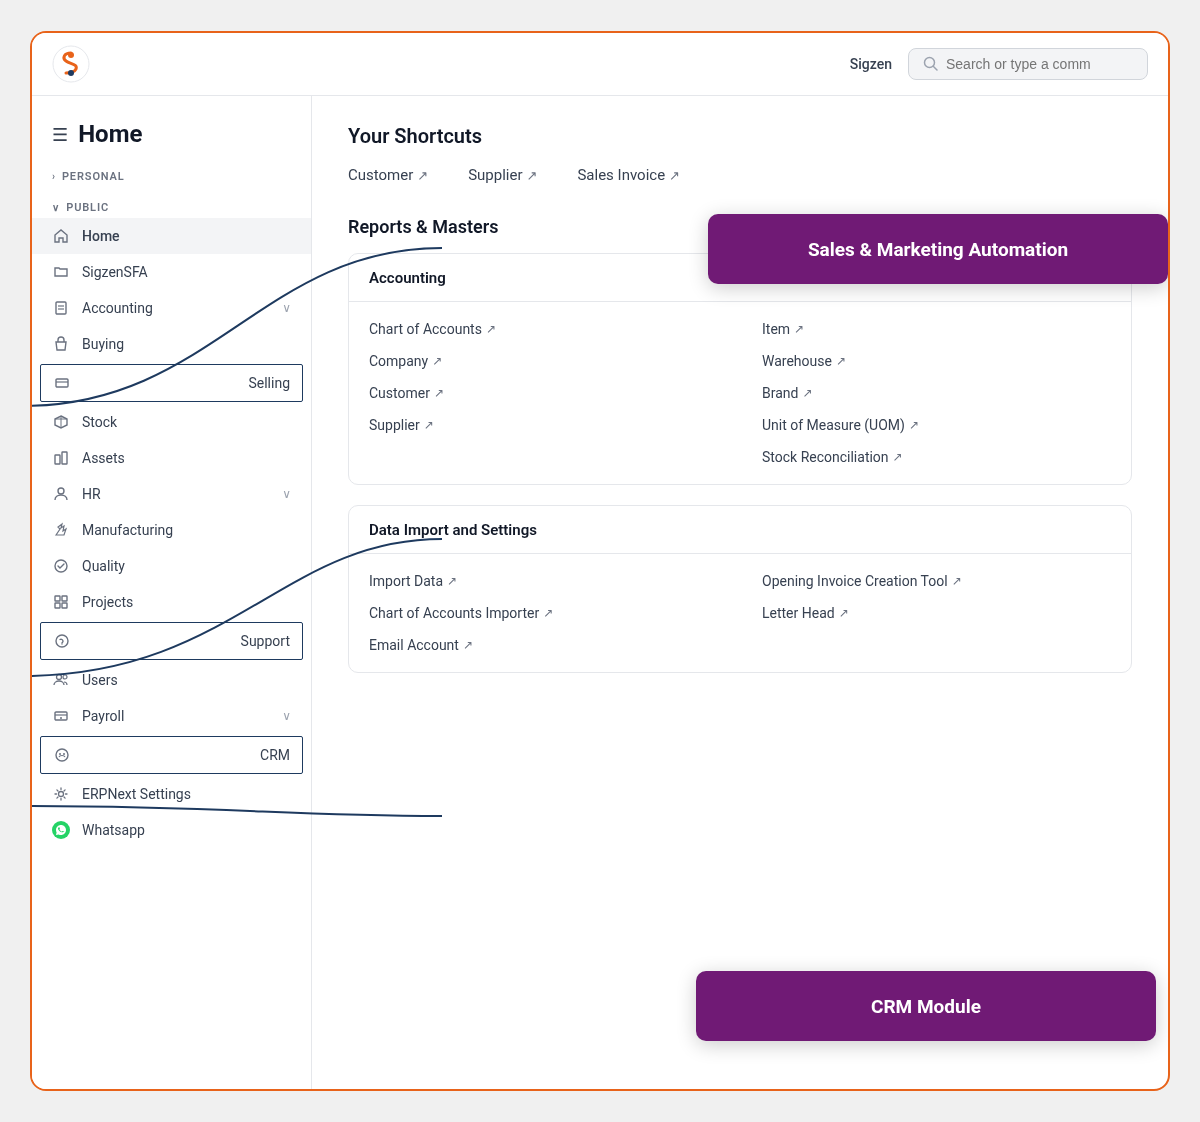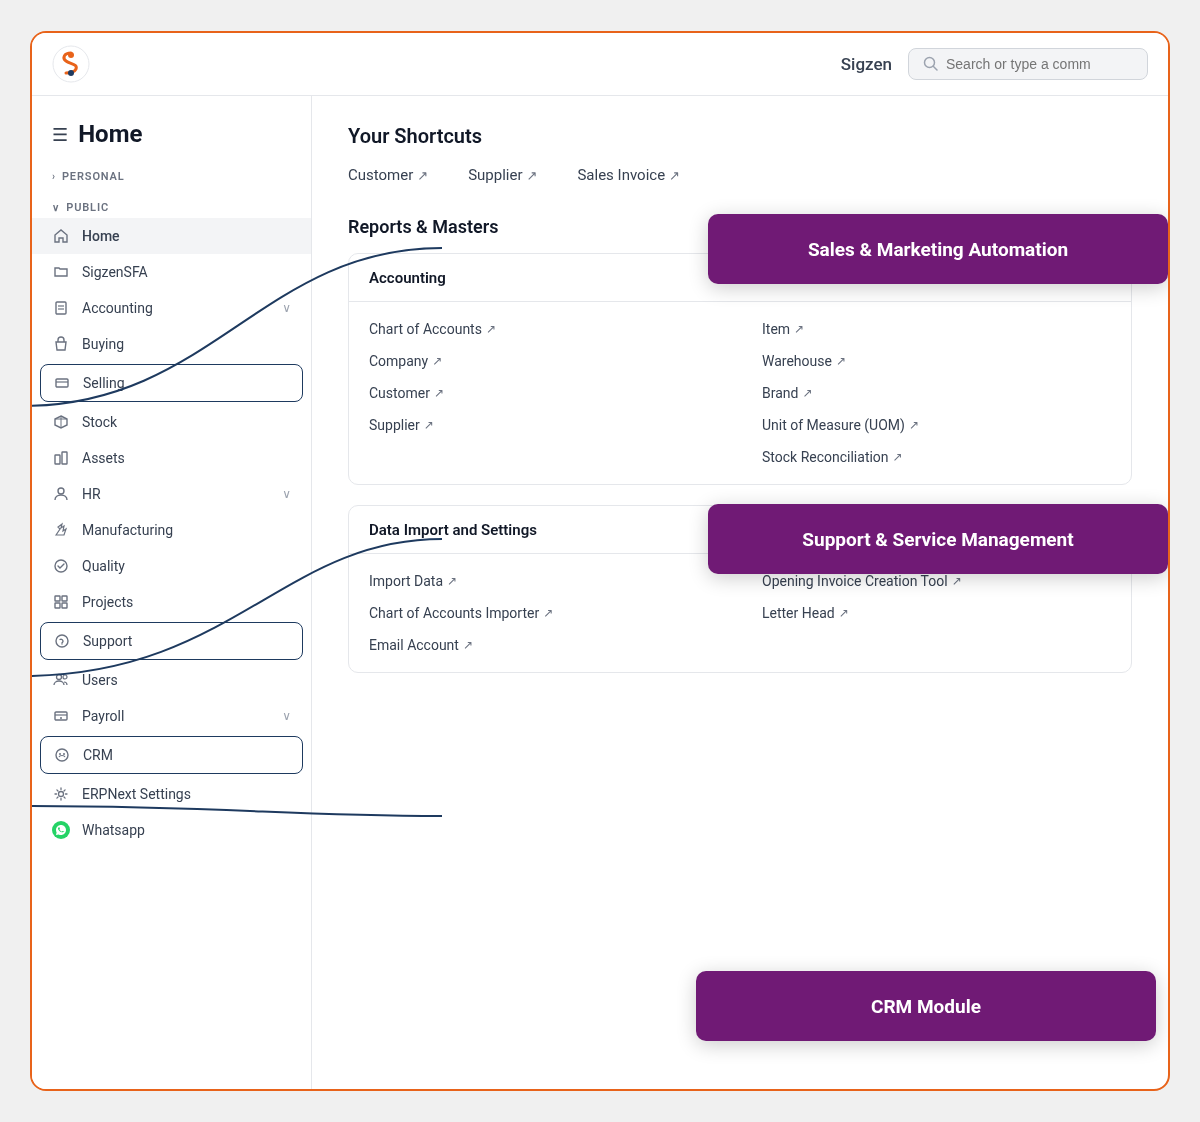--- a/index.html
+++ b/index.html
@@ -31,21 +31,21 @@
       gap: 16px;
       background: #fff;
     }
     .logo {
       width: 38px;
       height: 38px;
       flex-shrink: 0;
     }
     .topbar-spacer { flex: 1; }
     .topbar-user {
-      font-size: 17px;
+      font-size: 14px;
       color: #374151;
       font-weight: 500;
     }
     .search-box {
       display: flex;
       align-items: flex-start;
       background: #f3f4f6;
       border: 1px solid #d1d5db;
       border-radius: 8px;
       padding: 7px 14px;
@@ -116,23 +116,24 @@
       color: #374151;
       transition: background 0.15s;
       position: relative;
     }
     .sidebar-item.active {
       background: #f3f4f6;
       font-weight: 500;
     }
     .sidebar-item.outlined {
       border: 1.5px solid #1e3a5f;
-      border-radius: 8px;
+      border-radius: 2px;
       margin: 2px 8px;
       padding: 9px 12px;
+      text-align: right;
     }
     .sidebar-item .item-label { flex: 1; }
     .sidebar-item .chevron { color: #9ca3af; font-size: 12px; }
     .sidebar-icon {
       width: 18px;
       height: 18px;
       display: flex;
       align-items: center;
       justify-content: center;
       color: #6b7280;
@@ -510,23 +511,20 @@
         </div>
         <div class="module-body" style="grid-template-columns:1fr 1fr;">
           <div class="module-link">Import Data <span class="arr">↗</span></div>
           <div class="module-link">Opening Invoice Creation Tool <span class="arr">↗</span></div>
           <div class="module-link">Chart of Accounts Importer <span class="arr">↗</span></div>
           <div class="module-link">Letter Head <span class="arr">↗</span></div>
           <div class="module-link">Email Account <span class="arr">↗</span></div>
         </div>
       </div>
 
-      <div class="tooltip-card" style="top: 408px; right: 0px; width: 460px; height: 70px; font-size: 19px;">
-        <span>Support &amp; Service Management</span>
-      </div>
 
       <div class="tooltip-card" style="bottom: 48px; right: 12px; width: 460px; height: 70px; font-size: 19px;">
         <span>CRM Module</span>
       </div>
 
       <svg class="connector" style="position:absolute; top:0; left:0; width:100%; height:100%; pointer-events:none; overflow:visible;">
 
         <path d="M -290 310 C -100 310 -50 152 130 152" stroke="#1e3a5f" stroke-width="2" fill="none" stroke-dasharray="0"></path>
 
         <path d="M -290 580 C -80 580 -30 443 130 443" stroke="#1e3a5f" stroke-width="2" fill="none"></path>

